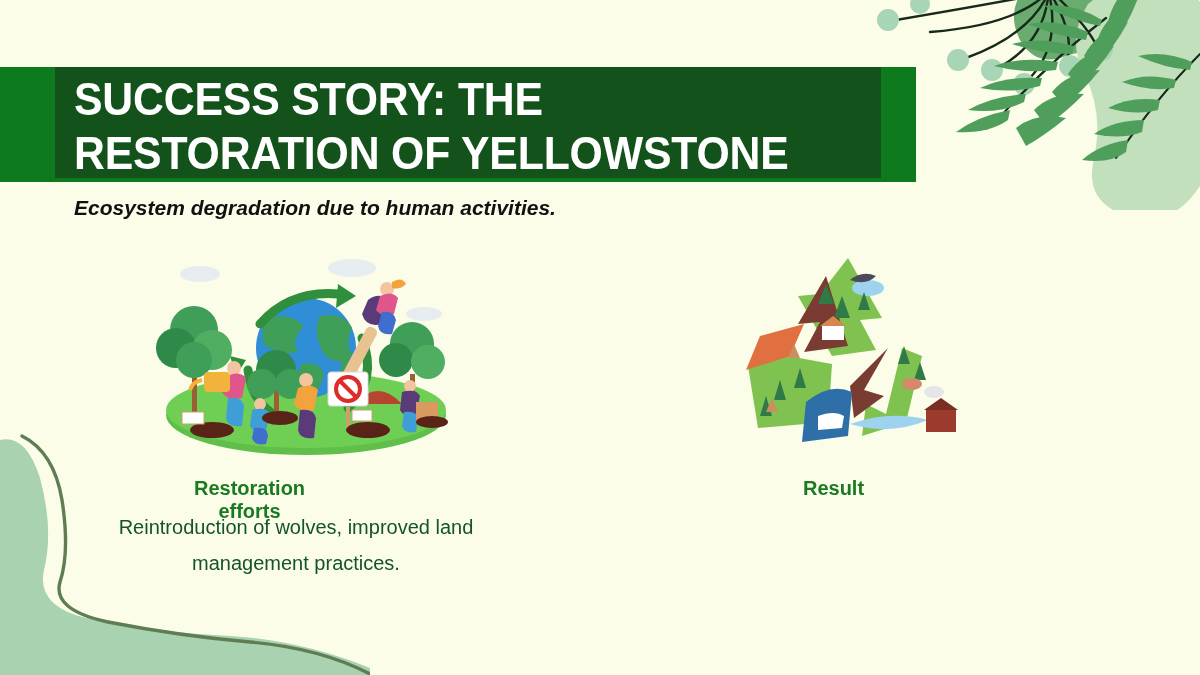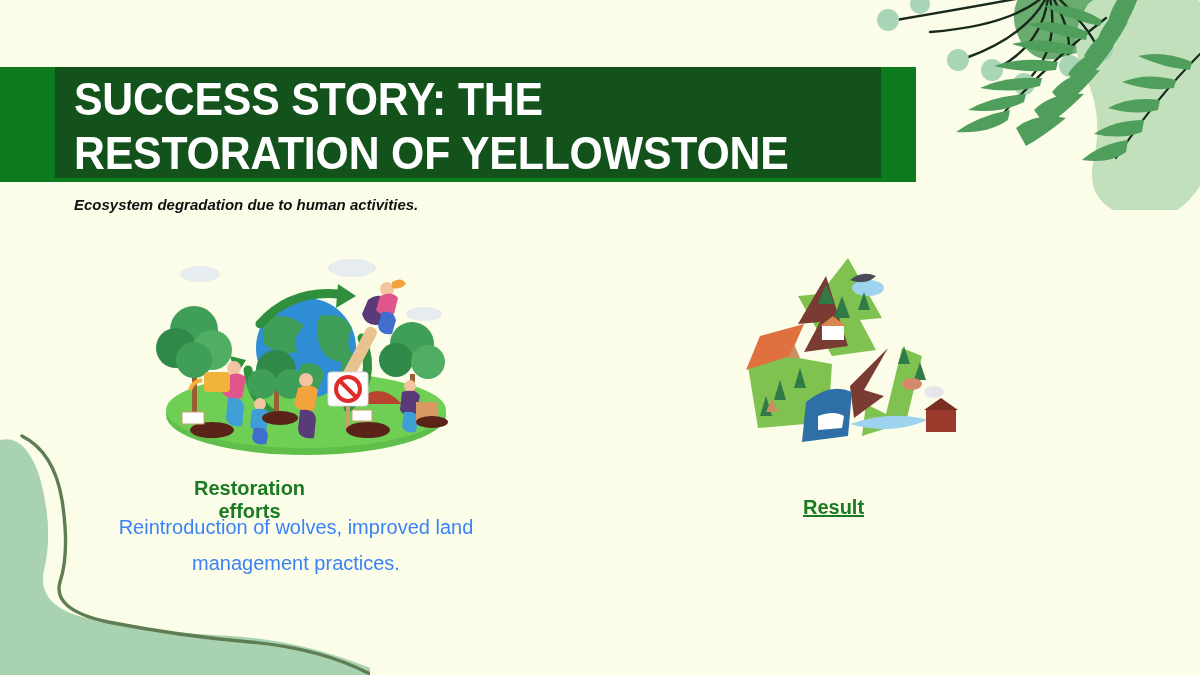--- a/index.html
+++ b/index.html
@@ -40,21 +40,21 @@
     transform:scaleX(0.93);
     transform-origin:left top;
     white-space:pre-line;
     z-index:3;
   }
 
   
   .subtitle {
     position:absolute; left:74px; top:196px;
     width:800px;
-    font-size:15px;
+    font-size:21px;
     font-style:italic;
     font-weight:bold;
     color:#111111;
     z-index:4;
   }
 
   
   .col { position:absolute; }
   #col-left  { left:56px;  top:252px; width:500px; }
   #col-right { left:640px; top:252px; width:420px; }
@@ -64,26 +64,26 @@
 
   .card-heading {
     font-size:20px;
     font-weight:bold;
     color:#1a7a22;
     text-align:center;
     line-height:1.15;
     position:absolute;
   }
   #heading-left  { left:181px; top:477px; width:137px; }
-  #heading-right { left:800px; top:496px; width:67px;text-decoration:underline;  }
+  #heading-right { left:800px; top:477px; width:67px;  }
 
   .card-body {
     position:absolute;
     font-size:20px;
-    color:#3b82f6;
+    color:#14532d;
     text-align:center;
     line-height:1.78;
   }
   #body-left  { left:106px; top:510px; width:380px; }
   #body-right { left:640px; top:510px; width:420px; }
 </style>
 </head>
 <body>
 
 <div class="slide">

